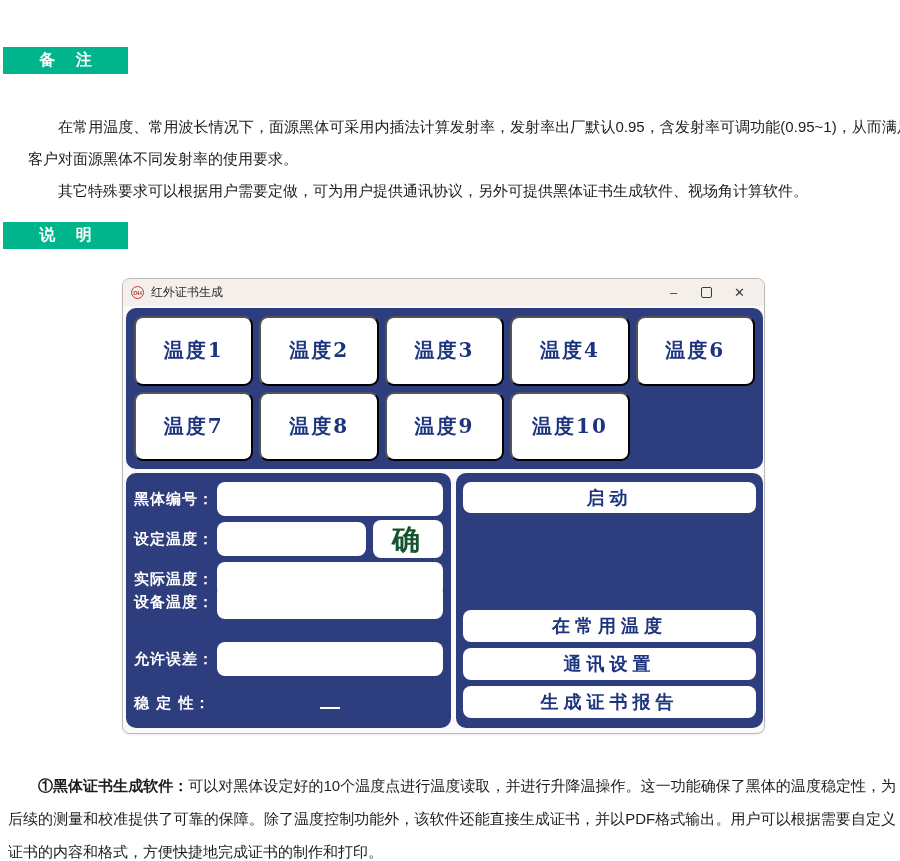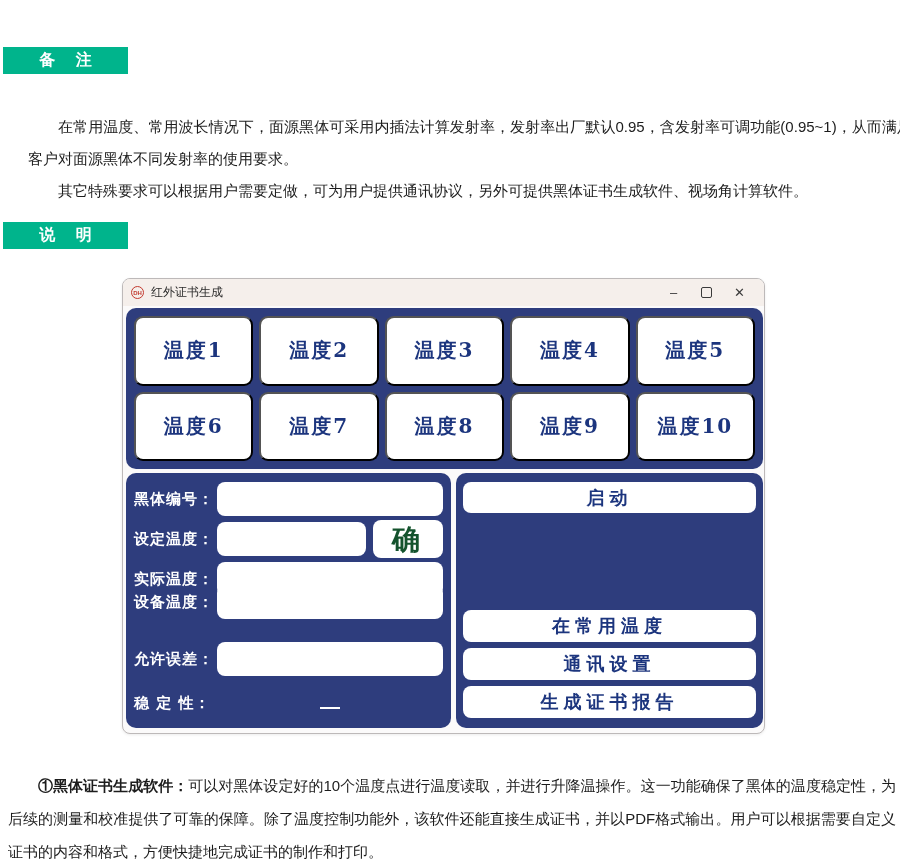--- a/index.html
+++ b/index.html
@@ -129,21 +129,20 @@
     </div>
   </div>
 
   <div class="content">
 
     <div id="temp-panel" class="navy">
       <button class="temp-btn">温度1</button>
       <button class="temp-btn">温度2</button>
       <button class="temp-btn">温度3</button>
       <button class="temp-btn">温度4</button>
-      <button class="temp-btn">温度5</button>
       <button class="temp-btn">温度6</button>
       <button class="temp-btn">温度7</button>
       <button class="temp-btn">温度8</button>
       <button class="temp-btn">温度9</button>
       <button class="temp-btn">温度10</button>
     </div>
 
     <div id="left-panel" class="navy">
       <div id="row-blackbody-id" class="form-row">
         <span class="form-label">黑体编号：</span>

